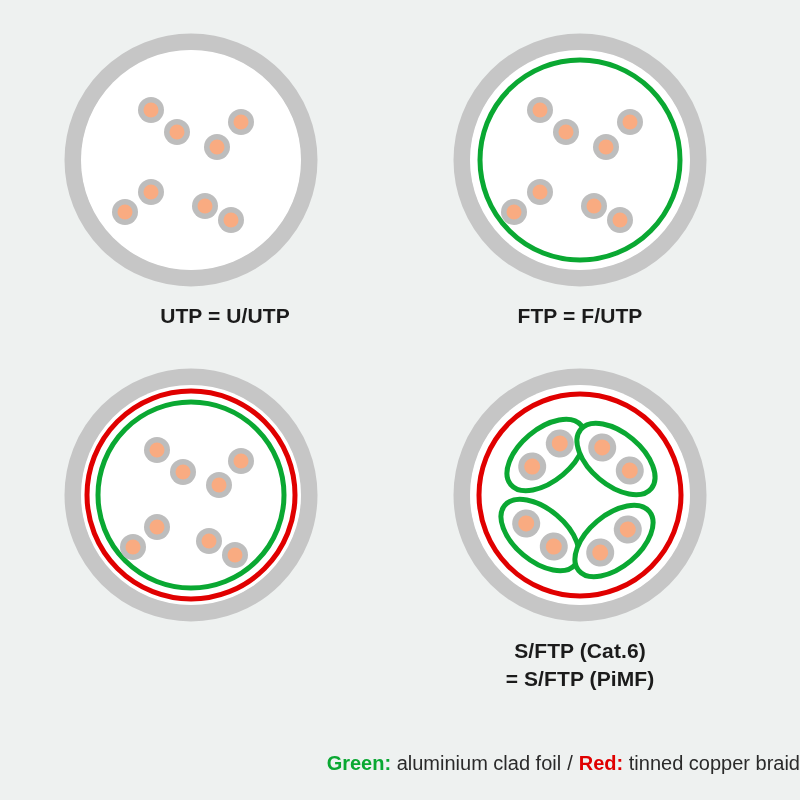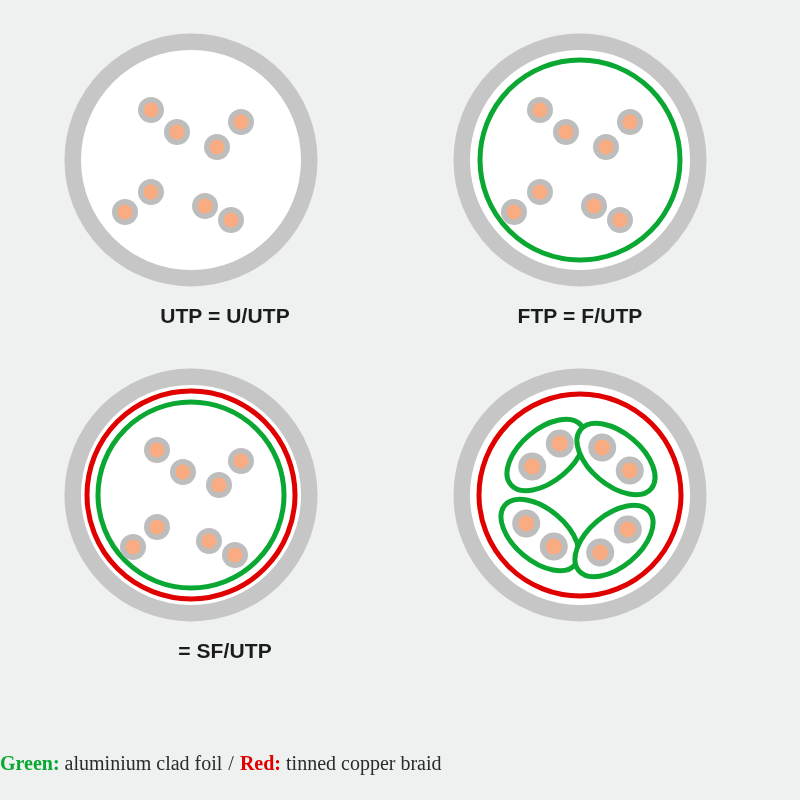--- a/index.html
+++ b/index.html
@@ -51,25 +51,24 @@
     letter-spacing: 0.1px;
   }
   .label-top { top: 282px; }
   .label-bottom { top: 282px; }
 
   #legend {
     position: absolute;
     left: 0;
     top: 752px;
     width: 800px;
-    text-align: left;
+    text-align: right;
     font-size: 20px;
     color: #1b1b1b;
     white-space: nowrap;
-    font-family: Liberation Serif, serif;
   }
   #legend .swatch-word { font-weight: bold; }
   #legend .green-word { color: #0aa832; }
   #legend .red-word { color: #e00000; }
   #legend .legend-text { color: #2a2a2a; }
   #legend .legend-sep { color: #2a2a2a; padding: 0 6px; }
 </style>
 </head>
 <body>
 
@@ -175,21 +174,20 @@
         </g>
         <g>
           <circle cx="164" cy="186" r="13" fill="#bdbdbd"></circle>
             <circle cx="164" cy="186" r="7.5" fill="#f9ab81"></circle>
           <circle cx="190" cy="200" r="13" fill="#bdbdbd"></circle>
             <circle cx="190" cy="200" r="7.5" fill="#f9ab81"></circle>
         </g>
       </g>
     </svg>
     <div class="cable-label label-bottom">
-      <div>= SF/UTP</div>
     </div>
   </div>
 
   <div class="cable-cell cell-br">
     <svg class="cable-svg" width="360" height="280" viewBox="0 0 360 280">
       <circle cx="180" cy="140" r="118" fill="none" stroke="#c6c6c6" stroke-width="17"></circle>
       <circle cx="180" cy="140" r="110" fill="#ffffff"></circle>
       <circle cx="180" cy="140" r="101" fill="none" stroke="#e00000" stroke-width="5"></circle>
 
       <g transform="rotate(-40 146 100)">
@@ -217,19 +215,23 @@
       </g>
 
       <g transform="rotate(-40 214 186)">
         <ellipse cx="214" cy="186" rx="46" ry="26" fill="#ffffff" stroke="#0aa832" stroke-width="5"></ellipse>
         <circle cx="196" cy="186" r="14" fill="#bdbdbd"></circle>
           <circle cx="196" cy="186" r="8" fill="#f9ab81"></circle>
         <circle cx="232" cy="186" r="14" fill="#bdbdbd"></circle>
           <circle cx="232" cy="186" r="8" fill="#f9ab81"></circle>
       </g>
     </svg>
+    <div class="cable-label label-bottom">
+      <div>S/FTP (Cat.6)</div>
+      <div>= S/FTP (PiMF)</div>
+    </div>
   </div>
 
   <div id="legend">
     <span class="swatch-word green-word">Green:</span><span class="legend-text">&nbsp;<span>aluminium clad foil</span></span><span class="legend-sep">/</span><span class="swatch-word red-word">Red:</span><span class="legend-text">&nbsp;<span>tinned copper braid</span></span>
   </div>
 
 </div>
 
 </body></html>

